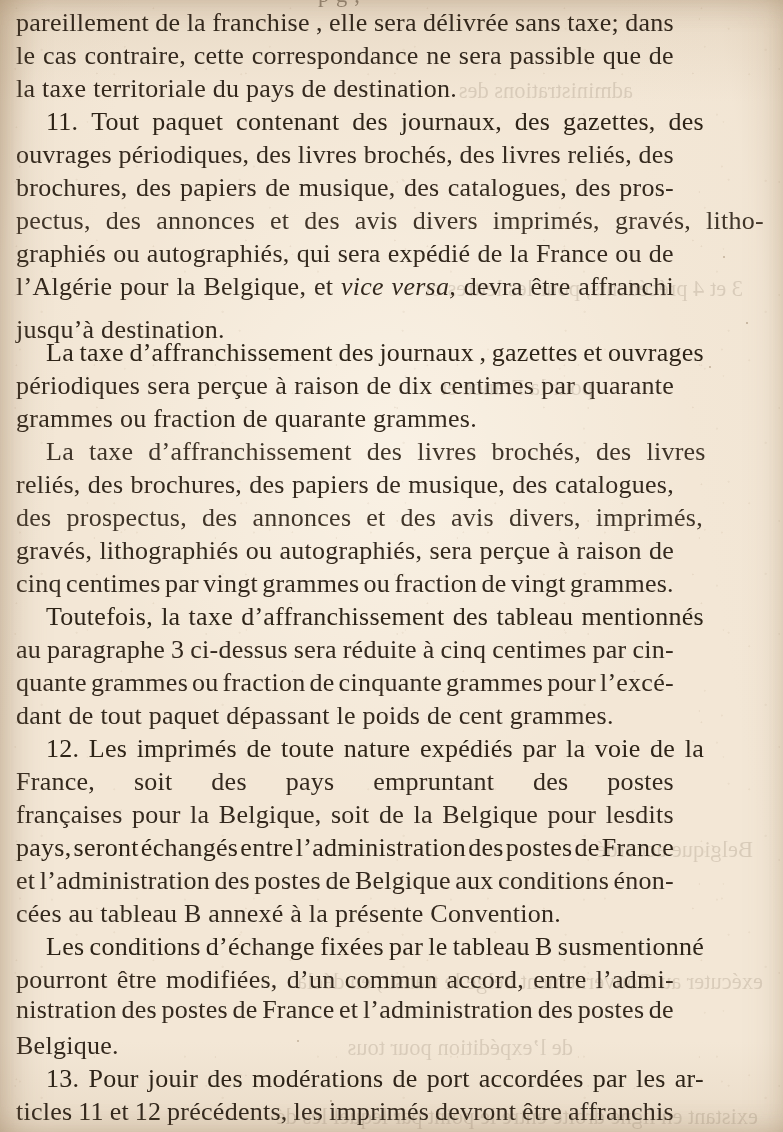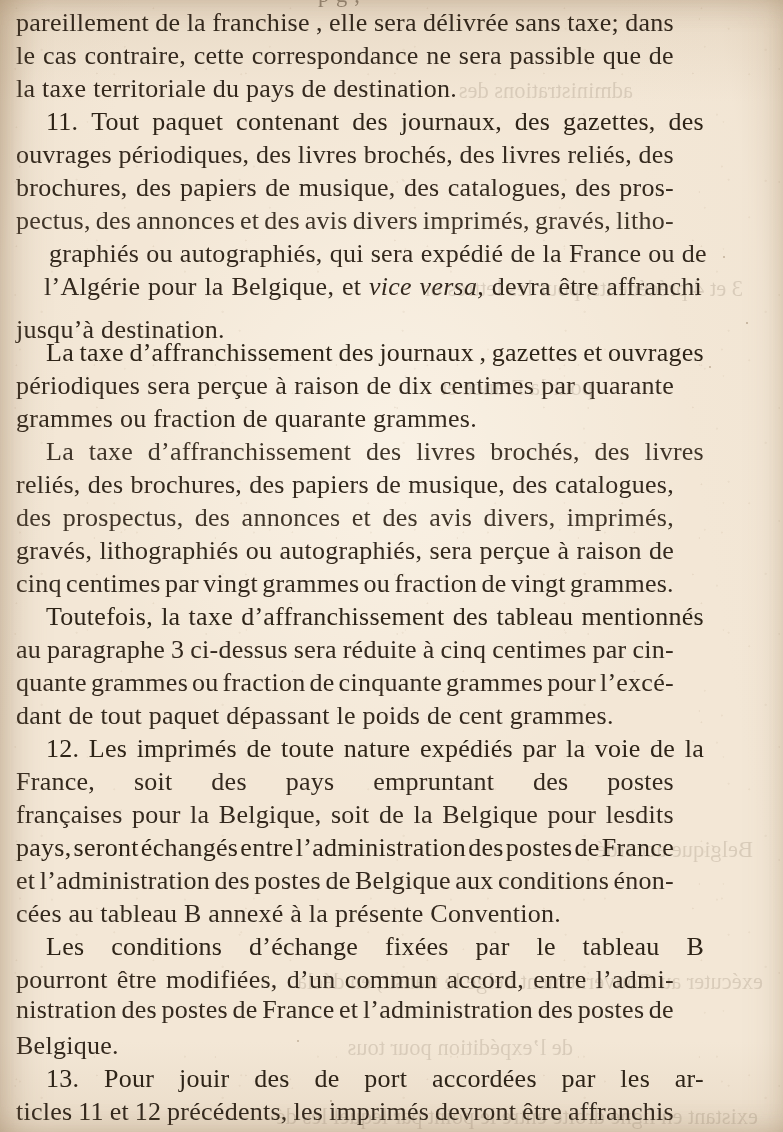--- a/index.html
+++ b/index.html
@@ -112,21 +112,21 @@
   .line.just > span.w { display: inline-block; }
 
   .line.last { display: block; }
 
   .indent { padding-left: 30px; }
 
   .ital { font-style: italic; }
 
   
   .ink-a { color: #34291e; }
-  .ink-b { color: #3b3024; opacity: 0.97; }
+  .ink-b { color: #3b3024; opacity: 0.97; gap: 15px; }
   .ink-c { color: #2e2418; }
 
   
   .vignette {
     position: absolute;
     inset: 0;
     pointer-events: none;
     box-shadow:
       inset 26px 0 42px -22px rgba(150,122,88,0.50),
       inset -20px 0 40px -24px rgba(150,122,88,0.34),
@@ -225,34 +225,34 @@
           <span class="w">des</span>
           <span class="w">annonces</span>
           <span class="w">et</span>
           <span class="w">des</span>
           <span class="w">avis</span>
           <span class="w">divers</span>
           <span class="w">imprimés,</span>
           <span class="w">gravés,</span>
           <span class="w">litho-</span>
         </div>
-        <div class="line ink-a just" style="top: 239px; margin-left: 33px;">
+        <div class="line ink-a just" style="top: 239px;">
           <span class="w">graphiés</span>
           <span class="w">ou</span>
           <span class="w">autographiés,</span>
           <span class="w">qui</span>
           <span class="w">sera</span>
           <span class="w">expédié</span>
           <span class="w">de</span>
           <span class="w">la</span>
           <span class="w">France</span>
           <span class="w">ou</span>
           <span class="w">de</span>
         </div>
-        <div class="line ink-a just" style="top: 272px; margin-left: 28px;">
+        <div class="line ink-a just" style="top: 272px;">
           <span class="w">l’Algérie</span>
           <span class="w">pour</span>
           <span class="w">la</span>
           <span class="w">Belgique,</span>
           <span class="w">et</span>
           <span class="w ital">vice</span>
           <span class="w ital">versa,</span>
           <span class="w">devra</span>
           <span class="w">être</span>
           <span class="w">affranchi</span>
@@ -431,20 +431,21 @@
         <div class="line ink-a last" style="top: 899px;">cées au tableau B annexé à la présente Convention.</div>
         <div class="line ink-c just indent" style="top: 932px;">
           <span class="w">Les</span>
           <span class="w">conditions</span>
           <span class="w">d’échange</span>
           <span class="w">fixées</span>
           <span class="w">par</span>
           <span class="w">le</span>
           <span class="w">tableau</span>
           <span class="w">B</span>
+          <span class="w">susmentionné</span>
         </div>
         <div class="line ink-a just" style="top: 965px;">
           <span class="w">pourront</span>
           <span class="w">être</span>
           <span class="w">modifiées,</span>
           <span class="w">d’un</span>
           <span class="w">commun</span>
           <span class="w">accord,</span>
           <span class="w">entre</span>
           <span class="w">l’admi-</span>
@@ -460,20 +461,21 @@
           <span class="w">des</span>
           <span class="w">postes</span>
           <span class="w">de</span>
         </div>
         <div class="line ink-a last" style="top: 1031px;">Belgique.</div>
         <div class="line ink-c just indent" style="top: 1064px;">
           <span class="w">13.</span>
           <span class="w">Pour</span>
           <span class="w">jouir</span>
           <span class="w">des</span>
+          <span class="w">modérations</span>
           <span class="w">de</span>
           <span class="w">port</span>
           <span class="w">accordées</span>
           <span class="w">par</span>
           <span class="w">les</span>
           <span class="w">ar-</span>
         </div>
         <div class="line ink-a just" style="top: 1097px;">
           <span class="w">ticles</span>
           <span class="w">11</span>

